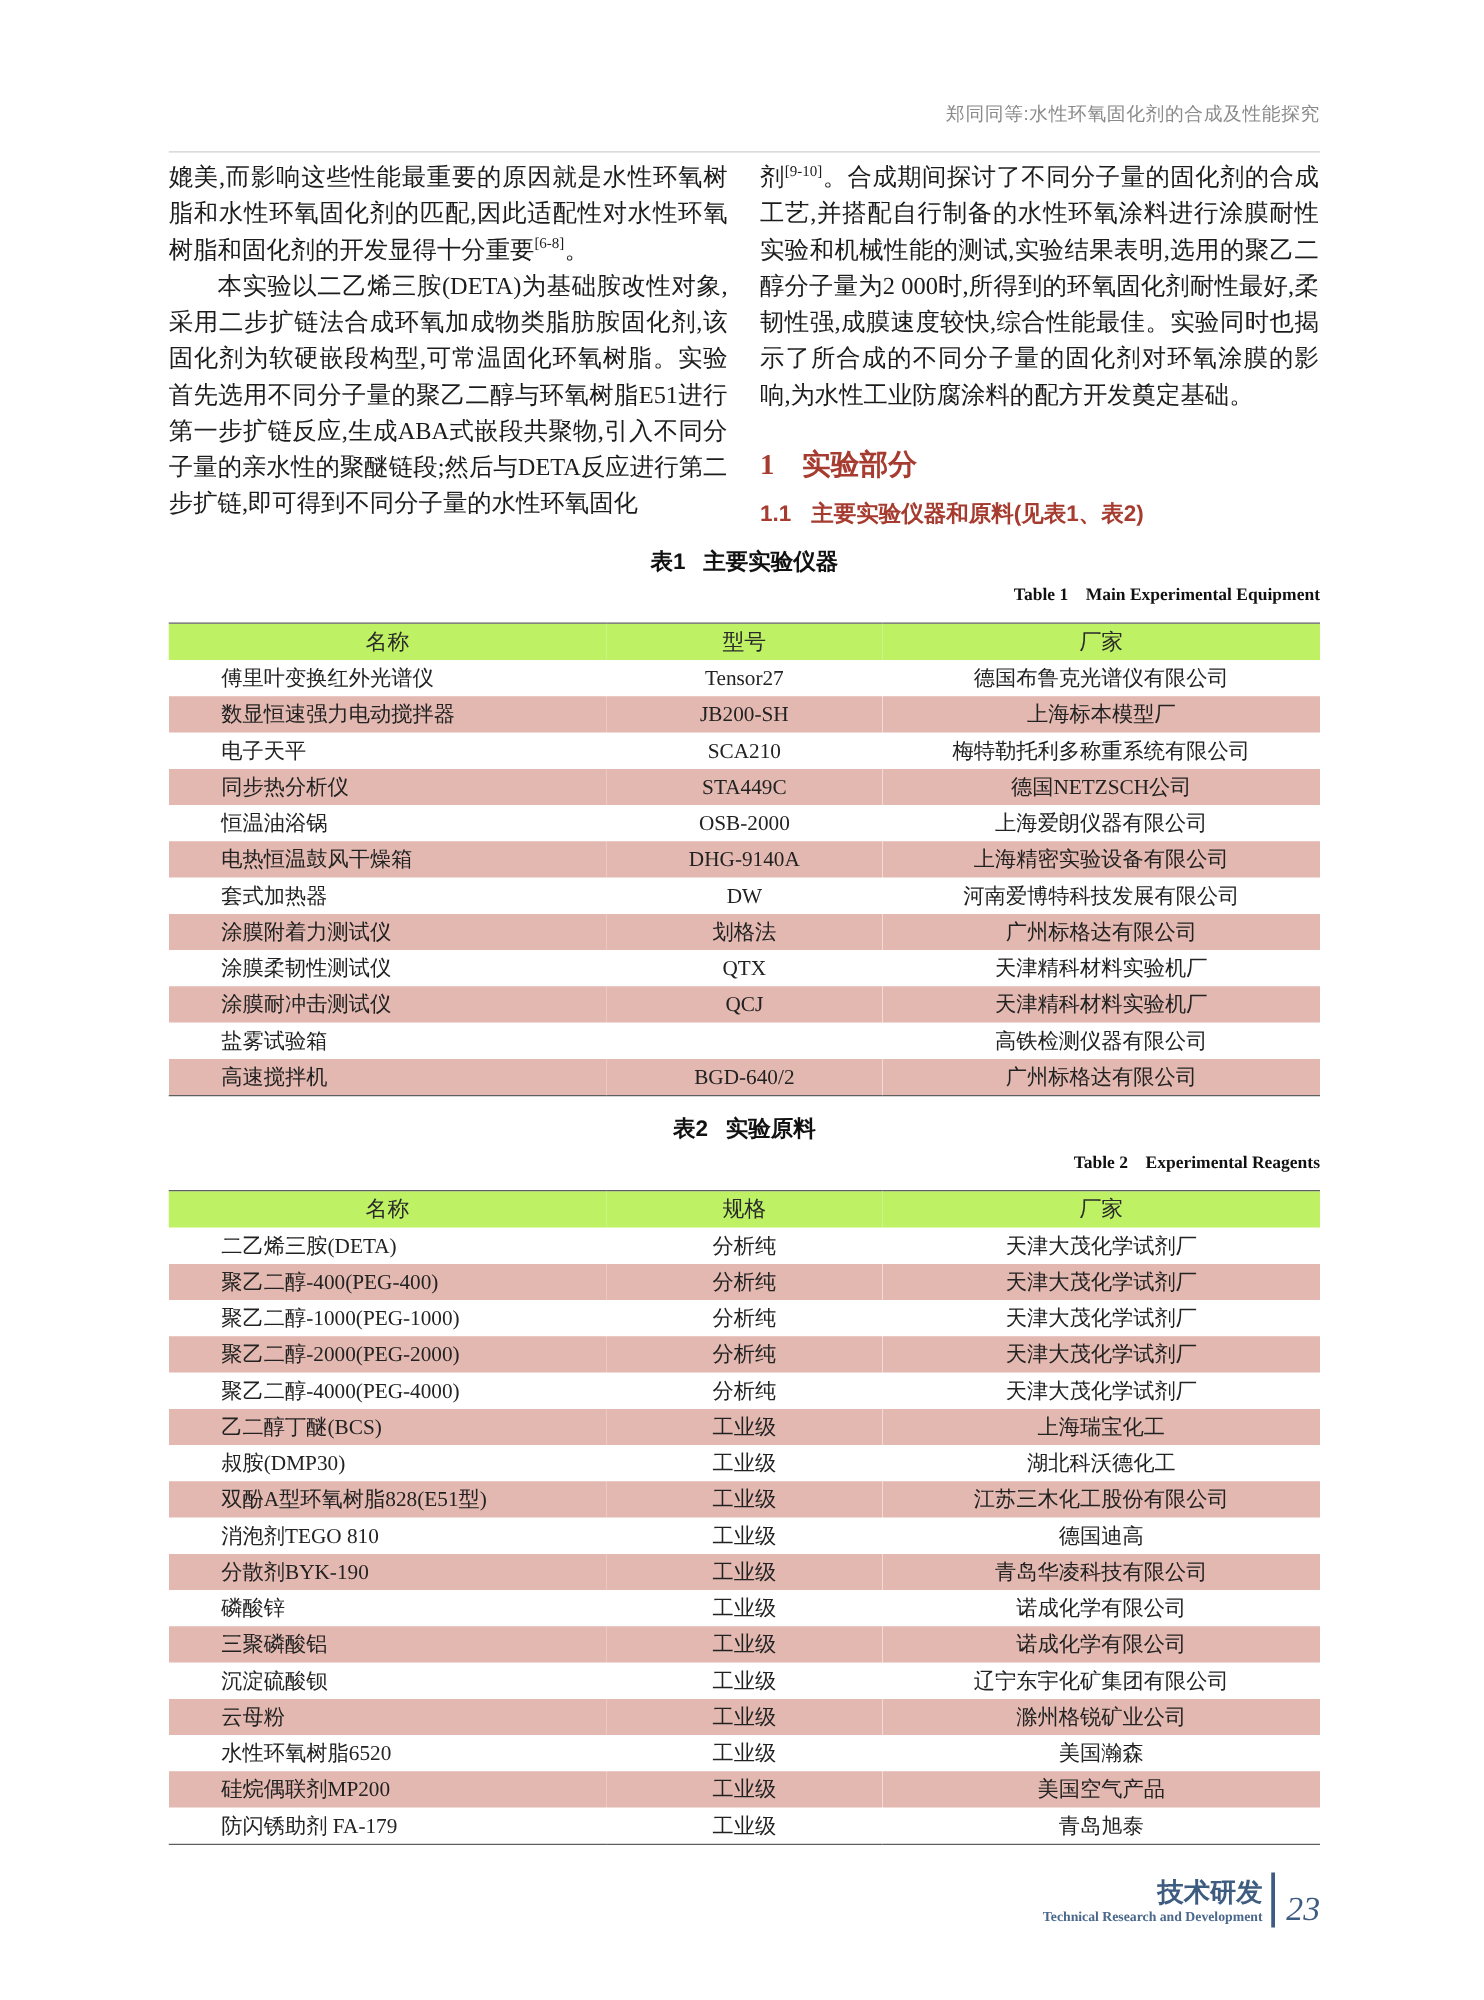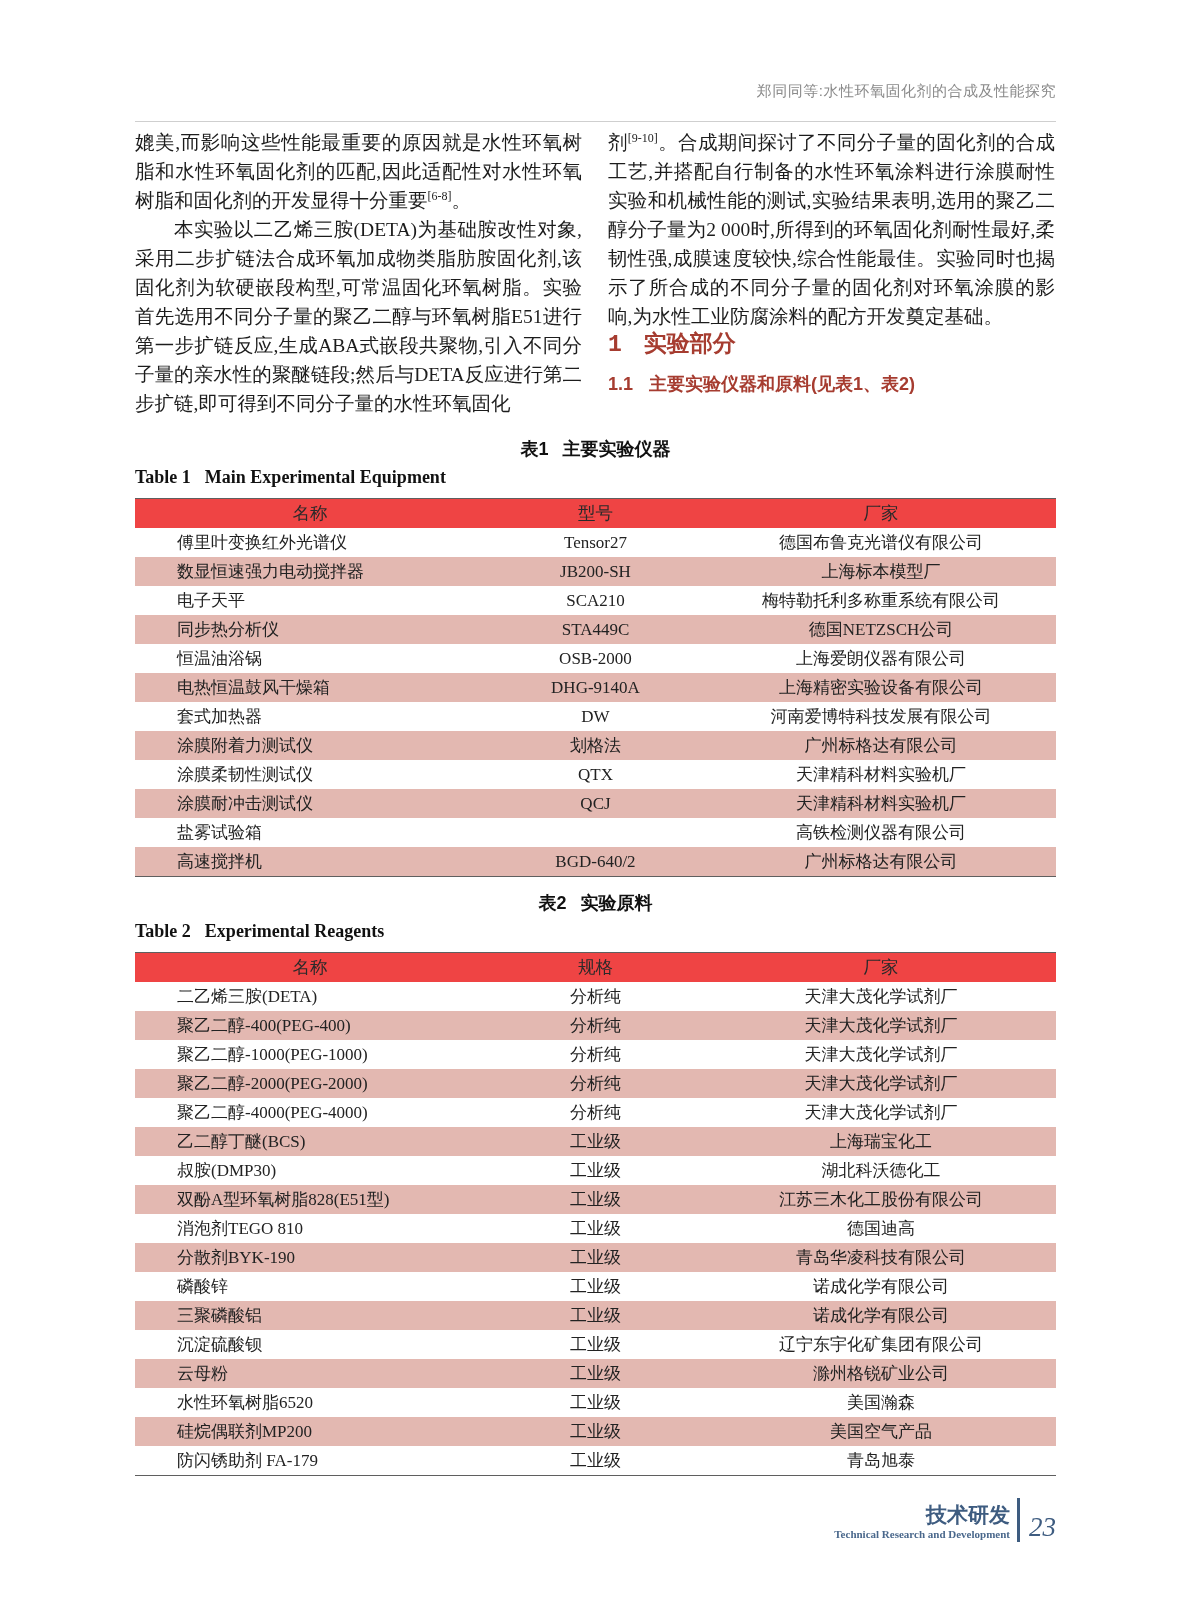--- a/index.html
+++ b/index.html
@@ -19,53 +19,53 @@
   .columns{
     position:absolute;top:128px;left:135px;width:921px;
     display:flex;gap:26px;
   }
   .col{width:447px;font-size:19.5px;line-height:29px;text-align:justify;}
   .col p{margin:0;}
   .col p.indent{text-indent:2em;}
   sup{font-size:12px;line-height:0;vertical-align:super;}
   
   .sec1{
-    font-family:Liberation Mono, monospace;
+    margin-top:27px;font-family:Liberation Serif, serif;
     font-weight:bold;font-size:23px;color:#A63C30;line-height:28px;
   }
   .sec1 .num{margin-right:22px;}
   .sec11{
     margin-top:13px;font-family:"Liberation Sans","DejaVu Sans",sans-serif;
     font-weight:bold;font-size:18px;color:#A63C30;line-height:24px;
   }
   .sec11 .num{margin-right:16px;}
   
   .table-block{position:absolute;left:135px;width:921px;}
   #table1-block{top:437px;}
   #table2-block{top:891px;}
   .cap-cn{
     text-align:center;font-family:"Liberation Sans","DejaVu Sans",sans-serif;
     font-weight:bold;font-size:18px;color:#111;margin:0 0 4px 0;line-height:24px;
   }
   .cap-cn .cap-label{margin-right:14px;}
   .cap-en{
-    text-align:left;font-family:"Liberation Serif","DejaVu Serif",serif;
-    font-weight:bold;font-size:18px;color:#111;margin:0 0 9px 0;line-height:24px;
+    text-align:right;font-family:"Liberation Serif","DejaVu Serif",serif;
+    font-weight:bold;font-size:14px;color:#111;margin:0 0 9px 0;line-height:24px;
   }
   .cap-en .cap-label{margin-right:14px;}
   table.data{
     width:100%;border-collapse:collapse;table-layout:fixed;
     border-top:1px solid #5f5f5f;border-bottom:1px solid #5f5f5f;
     font-size:17px;color:#222;
   }
   table.data col.c1{width:38%;}
   table.data col.c2{width:24%;}
   table.data col.c3{width:38%;}
   table.data th{
-    background:#ef4444;font-weight:normal;
+    background:#bef264;font-weight:normal;
     height:23px;line-height:29px;padding:0;font-size:17.5px;color:#2a2a2a;
   }
   table.data td{
     height:29px;line-height:29px;padding:0;text-align:center;
     white-space:nowrap;overflow:hidden;
   }
   table.data td:first-child{text-align:left;padding-left:42px;}
   table.data tr:nth-child(even) td{background:#E3B8B1;}
   
   .footer{

